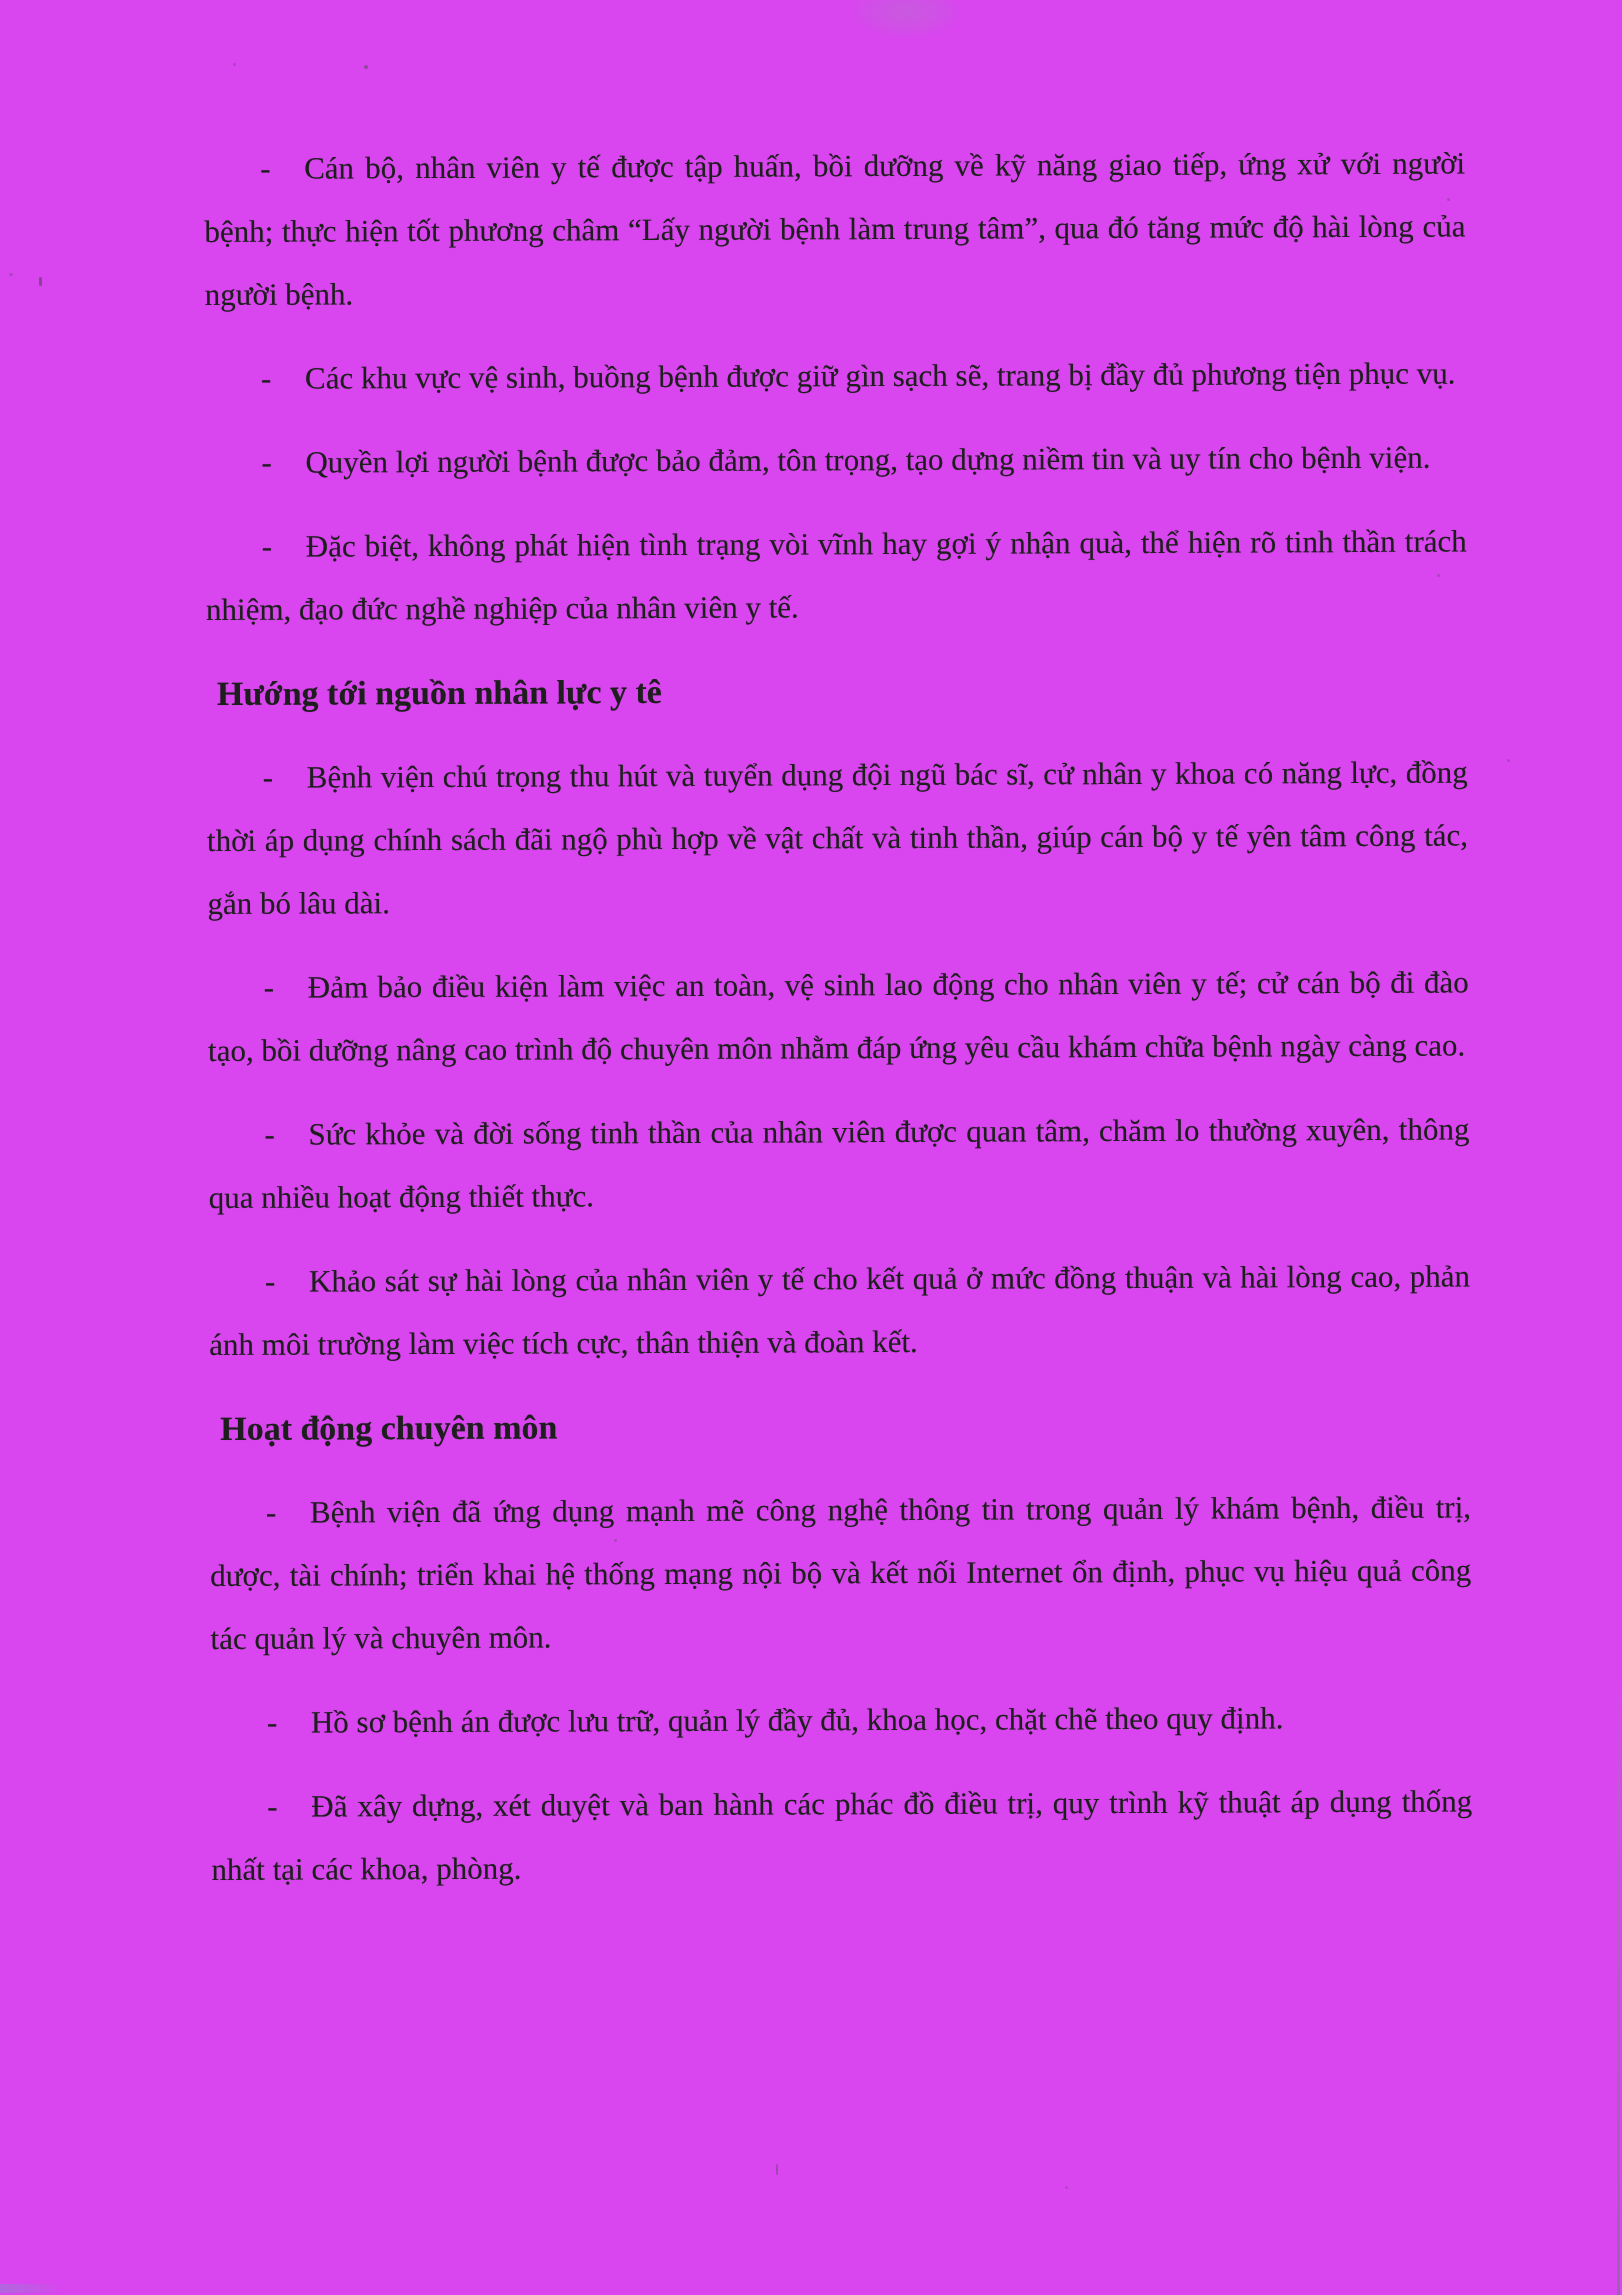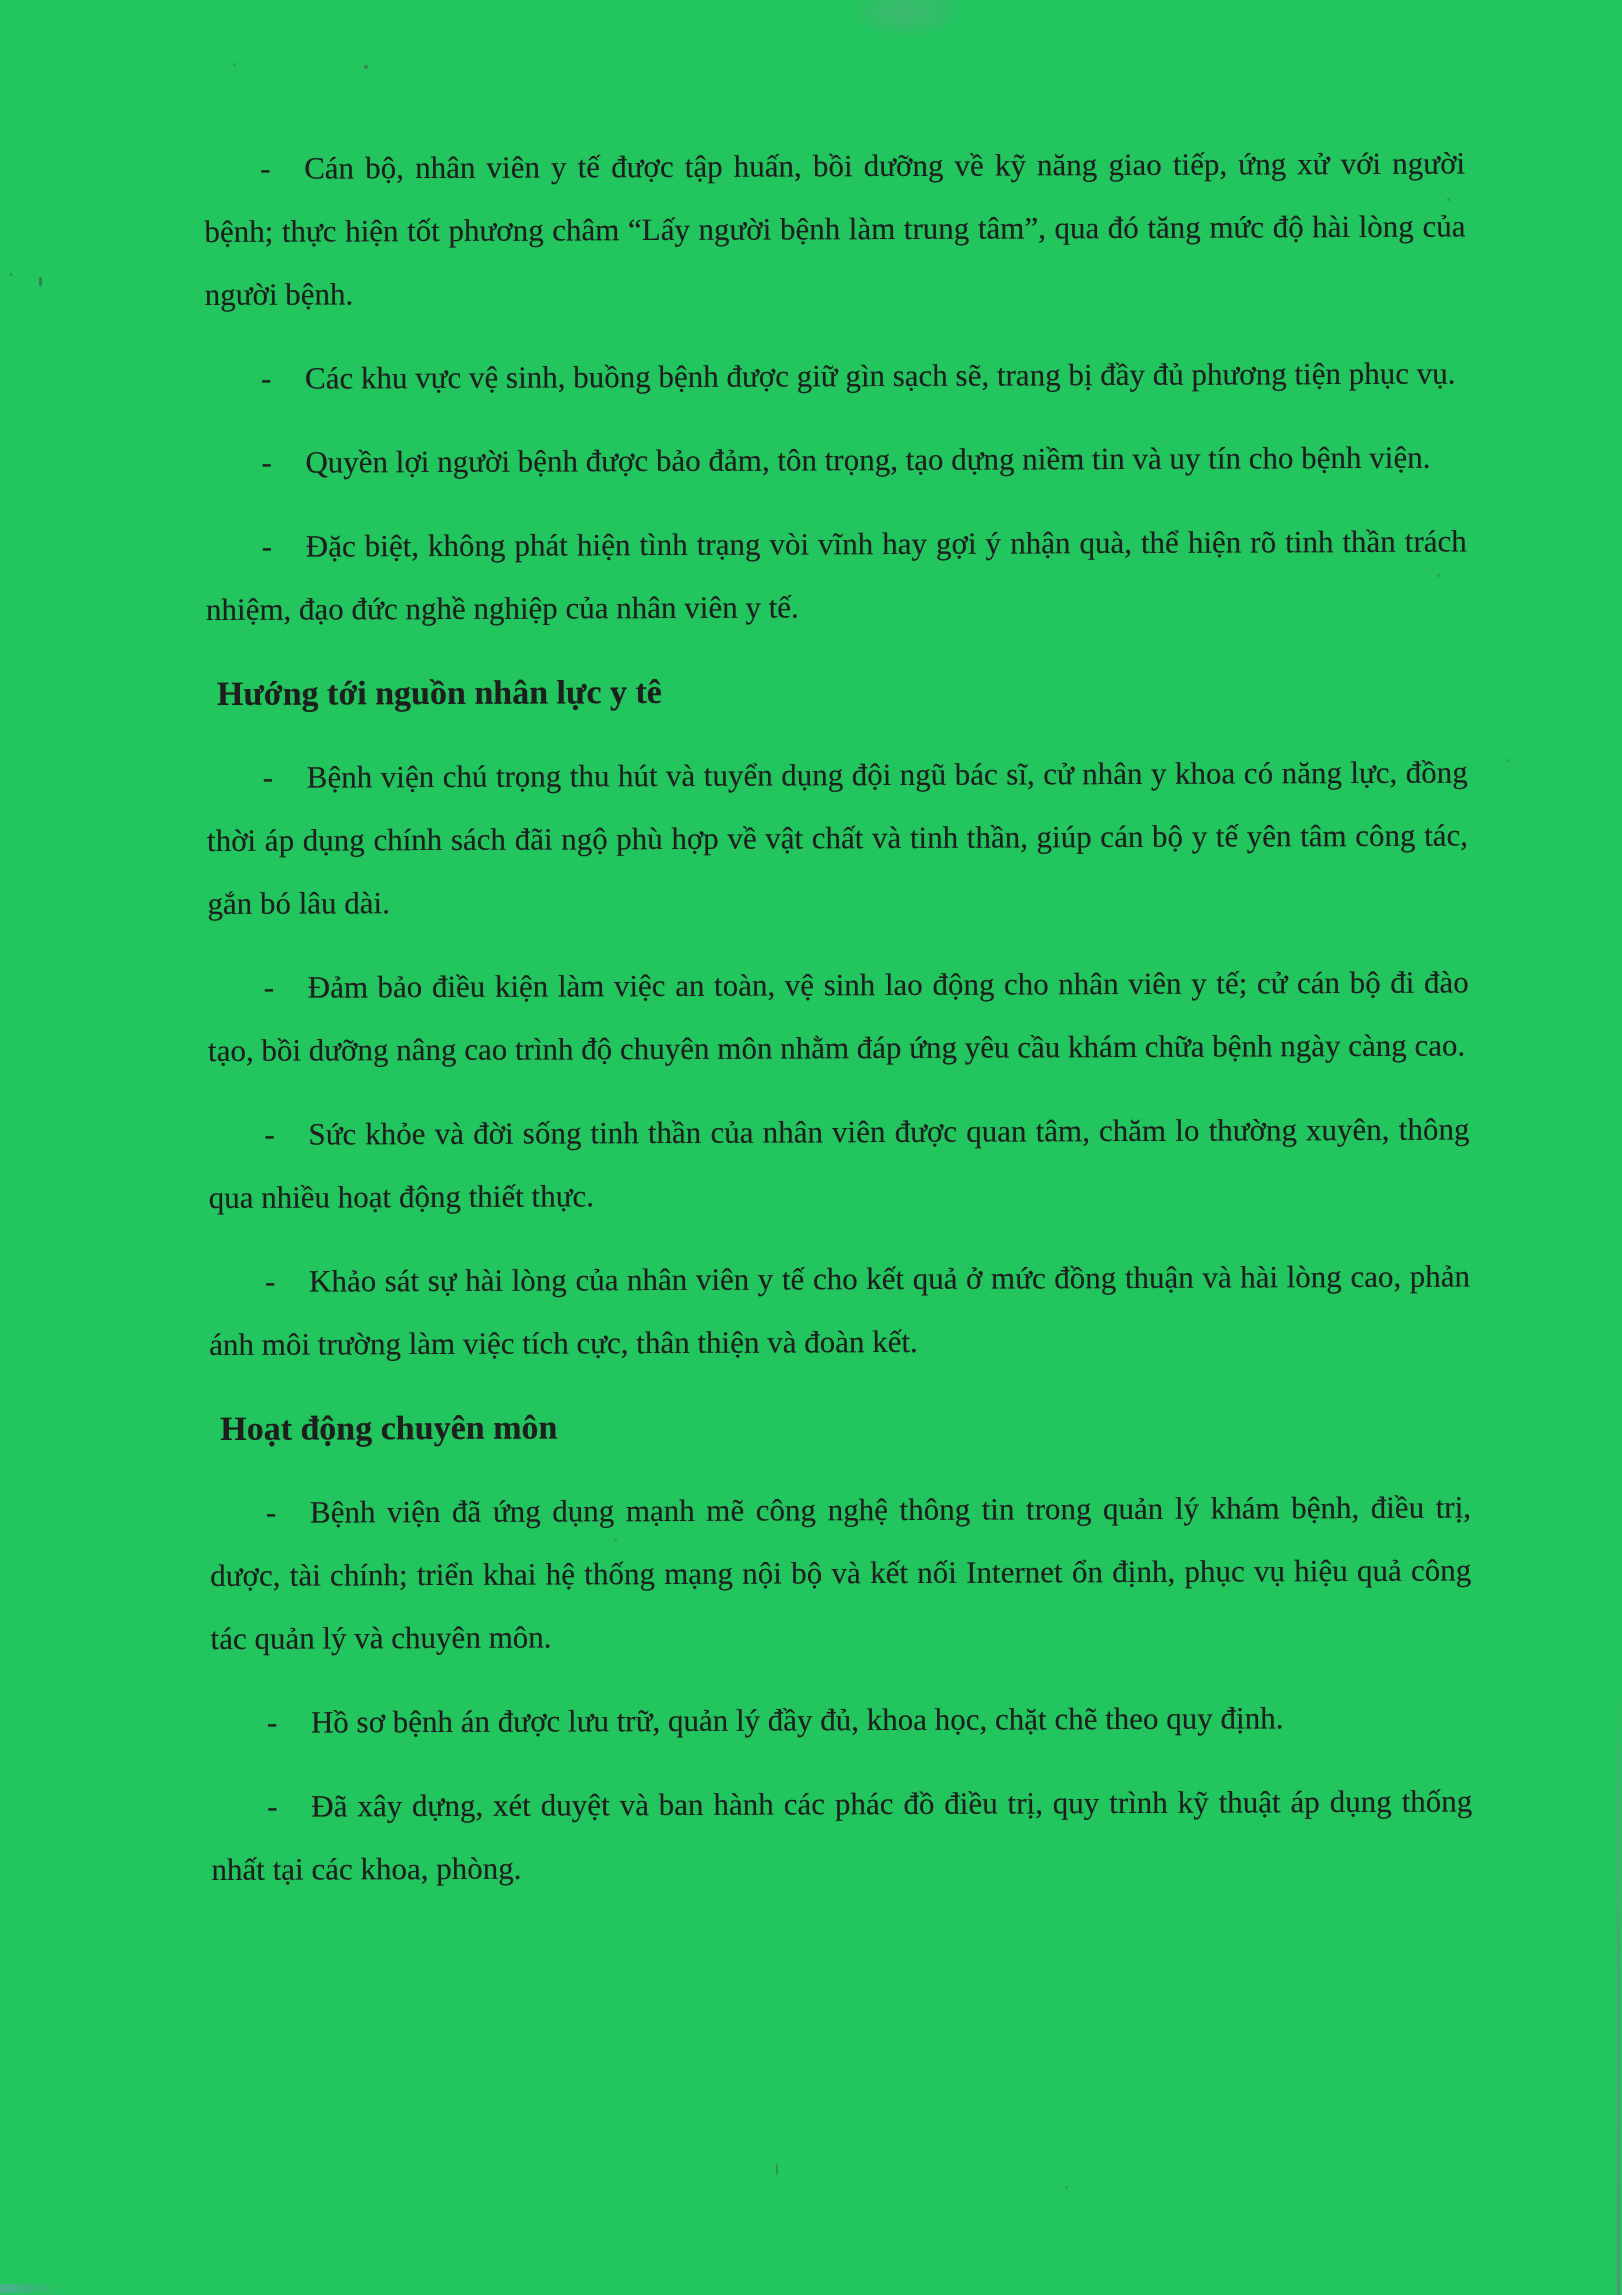--- a/index.html
+++ b/index.html
@@ -5,21 +5,21 @@
 <style>
   html, body {
     margin: 0;
     padding: 0;
     background: #ffffff;
   }
   .page {
     position: relative;
     width: 1622px;
     height: 2295px;
-    background: #22c55e;
+    background: #d946ef;
     overflow: hidden;
   }
   
   .content {
     position: absolute;
     left: 204px;
     top: 137px;
     width: 1261px;
     font-family: "Liberation Serif", "DejaVu Serif", serif;
     font-size: 31px;

